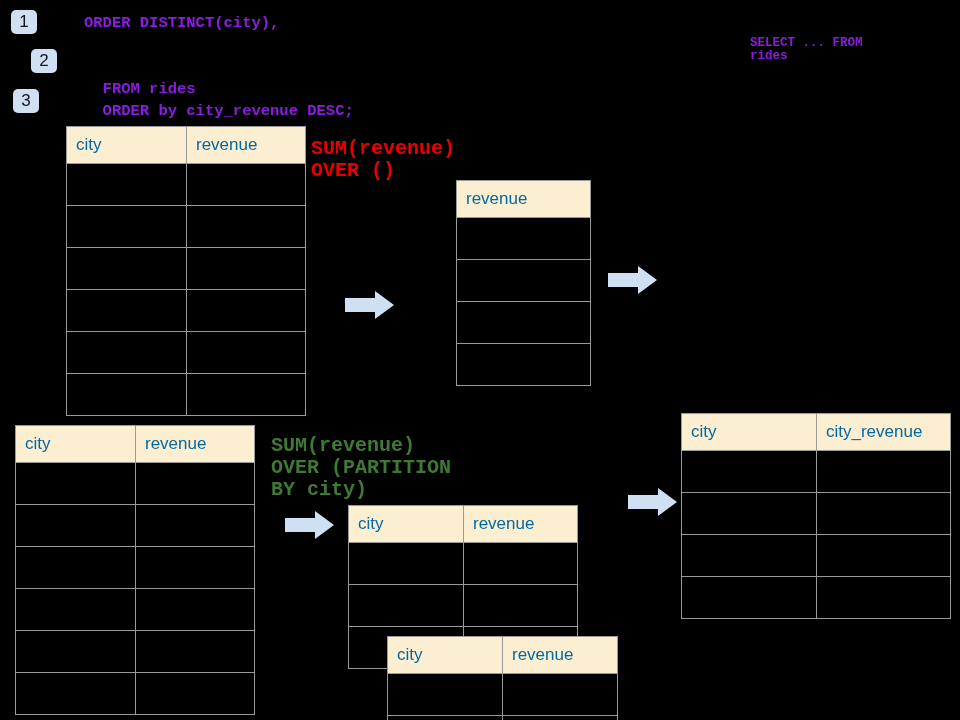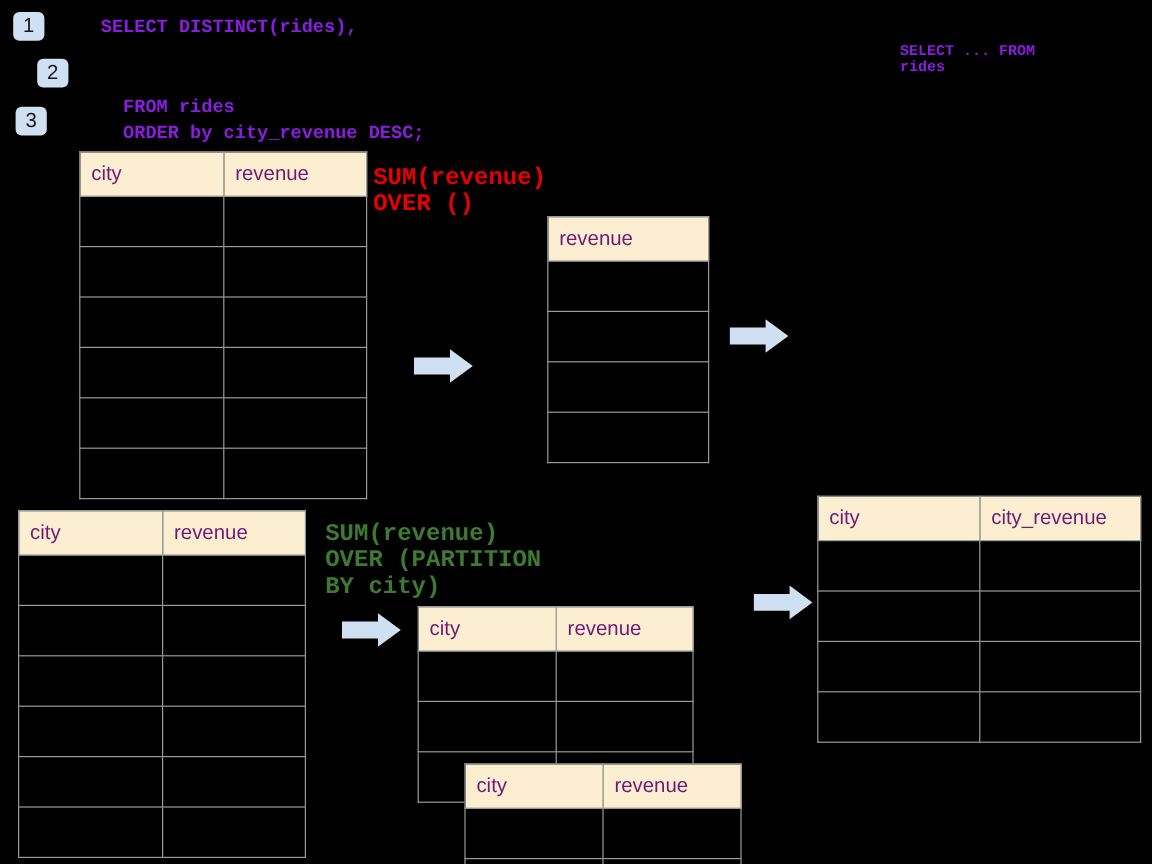--- a/index.html
+++ b/index.html
@@ -27,37 +27,37 @@
 
   
   .ann{position:absolute;font-family:"Liberation Mono","DejaVu Sans Mono",monospace;
        font-size:20px;line-height:22px;white-space:pre;font-weight:bold;}
 
   
   .tbl{position:absolute;border-collapse:collapse;background:#000;
        table-layout:fixed;}
   .tbl th,.tbl td{border:1px solid #9a9a9a;padding:0;
                   font-family:"Liberation Sans",sans-serif;font-weight:normal;}
-  .tbl th{background:#fceed0;color:#701a75;font-size:17px;
+  .tbl th{background:#fceed0;color:#0369a1;font-size:17px;
           text-align:left;padding:0 0 0 9px;height:36px;}
   .tbl td{background:#000;height:41px;}
 
   
   .arrow{position:absolute;}
 </style>
 </head>
 <body>
 
 <div class="stage">
 
   <div class="badge" style="left:11px;top:10px;">1</div>
   <div class="badge" style="left:31px;top:49px;">2</div>
   <div class="badge" style="left:13px;top:89px;">3</div>
 
-  <div class="sql c-purple" style="left:84px;top:12px;">SELECT DISTINCT(rides),</div>
+  <div class="sql c-purple" style="left:84px;top:12px;">ORDER DISTINCT(city),</div>
   <div class="sql c-purple" style="left:84px;top:78px;">  FROM rides</div>
   <div class="sql c-purple" style="left:84px;top:100px;">  ORDER by city_revenue DESC;</div>
 
   <div class="sidenote" style="left:750px;top:37px;">SELECT ... FROM
 rides</div>
 
   <div class="ann c-red" style="left:311px;top:138px;">SUM(revenue)
 OVER ()</div>
 
   <div class="ann c-green" style="left:271px;top:435px;">SUM(revenue)

